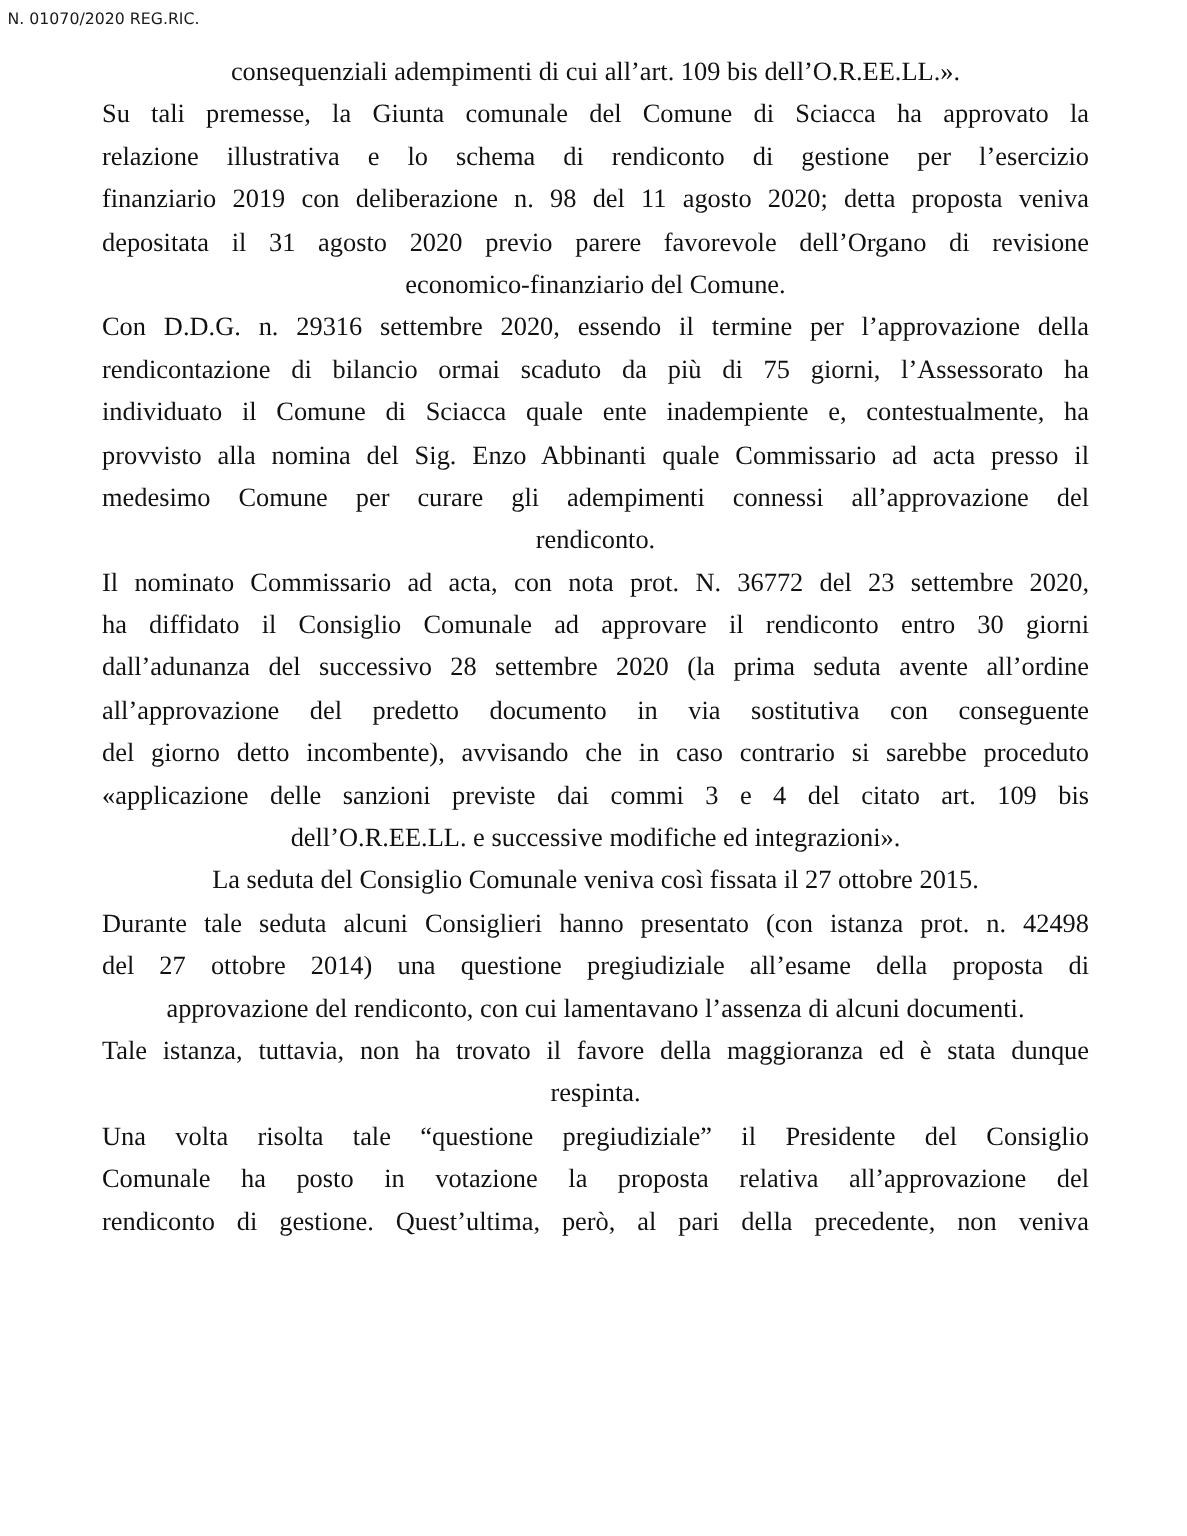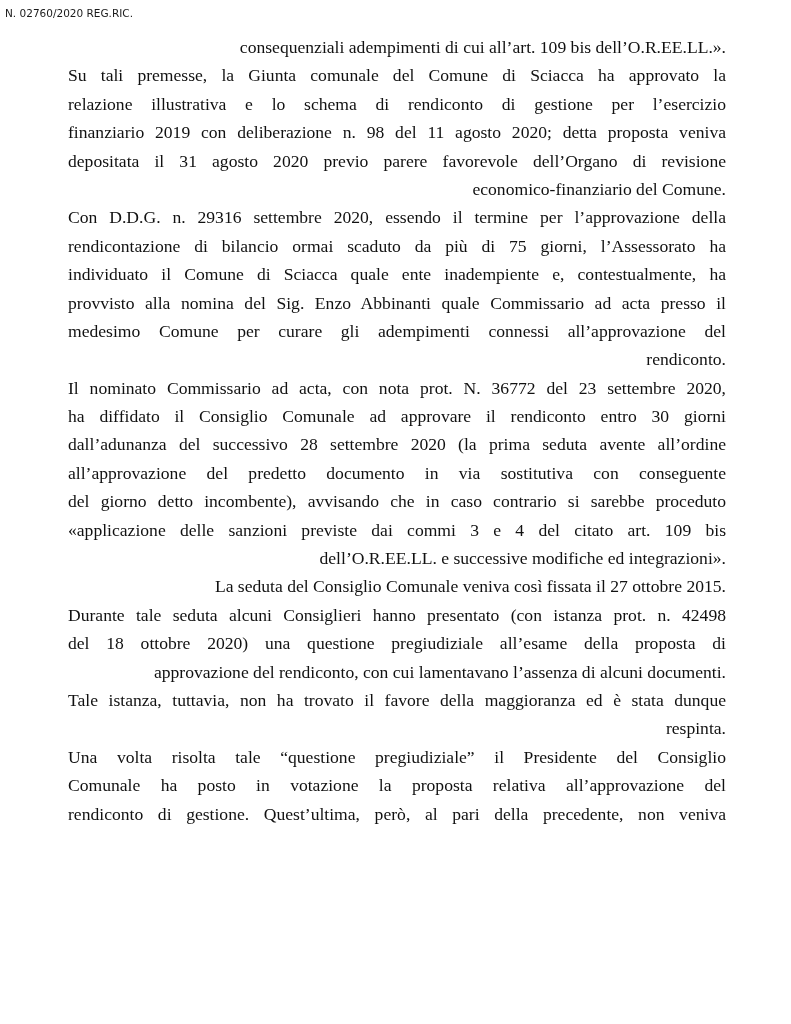--- a/index.html
+++ b/index.html
@@ -34,27 +34,27 @@
     .line {
       height: 28.4px;
       line-height: 28.4px;
       white-space: nowrap;
     }
     .line.justify {
       text-align: justify;
       text-align-last: justify;
     }
     .line.left {
-      text-align: right;
+      text-align: center;
     }
   </style>
 </head>
 <body>
 
-<div class="page-header">N. 02760/2020 REG.RIC.</div>
+<div class="page-header">N. 01070/2020 REG.RIC.</div>
 
 <div class="body-text" id="doc-body">
     <div class="line left">consequenziali adempimenti di cui all’art. 109 bis dell’O.R.EE.LL.».</div>
     <div class="line justify">Su tali premesse, la Giunta comunale del Comune di Sciacca ha approvato la</div>
     <div class="line justify">relazione illustrativa e lo schema di rendiconto di gestione per l’esercizio</div>
     <div class="line justify">finanziario 2019 con deliberazione n. 98 del 11 agosto 2020; detta proposta veniva</div>
     <div class="line justify">depositata il 31 agosto 2020 previo parere favorevole dell’Organo di revisione</div>
     <div class="line left">economico-finanziario del Comune.</div>
     <div class="line justify">Con D.D.G. n. 29316 settembre 2020, essendo il termine per l’approvazione della</div>
     <div class="line justify">rendicontazione di bilancio ormai scaduto da più di 75 giorni, l’Assessorato ha</div>
@@ -64,20 +64,20 @@
     <div class="line left">rendiconto.</div>
     <div class="line justify">Il nominato Commissario ad acta, con nota prot. N. 36772 del 23 settembre 2020,</div>
     <div class="line justify">ha diffidato il Consiglio Comunale ad approvare il rendiconto entro 30 giorni</div>
     <div class="line justify">dall’adunanza del successivo 28 settembre 2020 (la prima seduta avente all’ordine</div>
     <div class="line justify">all’approvazione del predetto documento in via sostitutiva con conseguente</div>
     <div class="line justify">del giorno detto incombente), avvisando che in caso contrario si sarebbe proceduto</div>
     <div class="line justify">«applicazione delle sanzioni previste dai commi 3 e 4 del citato art. 109 bis</div>
     <div class="line left">dell’O.R.EE.LL. e successive modifiche ed integrazioni».</div>
     <div class="line left">La seduta del Consiglio Comunale veniva così fissata il 27 ottobre 2015.</div>
     <div class="line justify">Durante tale seduta alcuni Consiglieri hanno presentato (con istanza prot. n. 42498</div>
-    <div class="line justify">del 18 ottobre 2020) una questione pregiudiziale all’esame della proposta di</div>
+    <div class="line justify">del 27 ottobre 2014) una questione pregiudiziale all’esame della proposta di</div>
     <div class="line left">approvazione del rendiconto, con cui lamentavano l’assenza di alcuni documenti.</div>
     <div class="line justify">Tale istanza, tuttavia, non ha trovato il favore della maggioranza ed è stata dunque</div>
     <div class="line left">respinta.</div>
     <div class="line justify">Una volta risolta tale “questione pregiudiziale” il Presidente del Consiglio</div>
     <div class="line justify">Comunale ha posto in votazione la proposta relativa all’approvazione del</div>
     <div class="line justify">rendiconto di gestione. Quest’ultima, però, al pari della precedente, non veniva</div>
   </div>
 
 </body></html>

